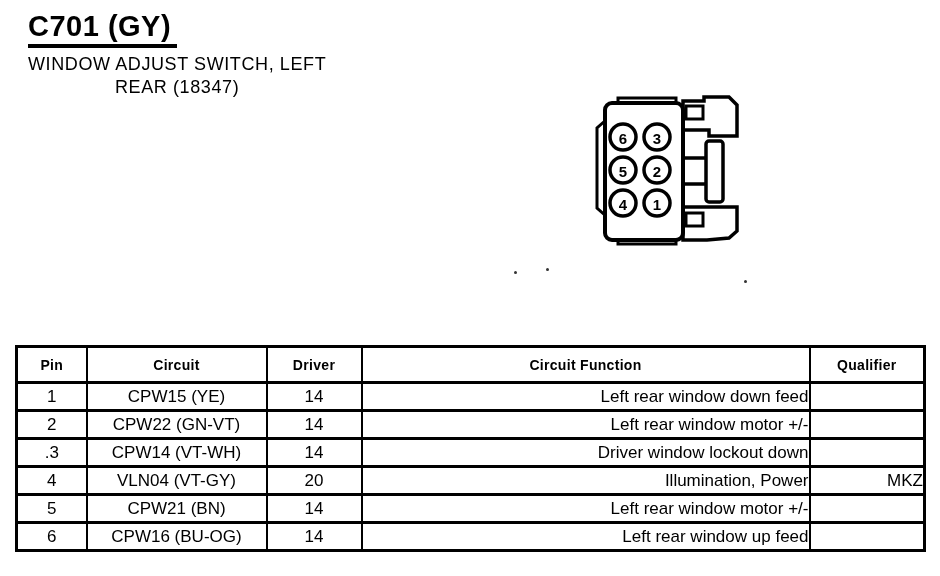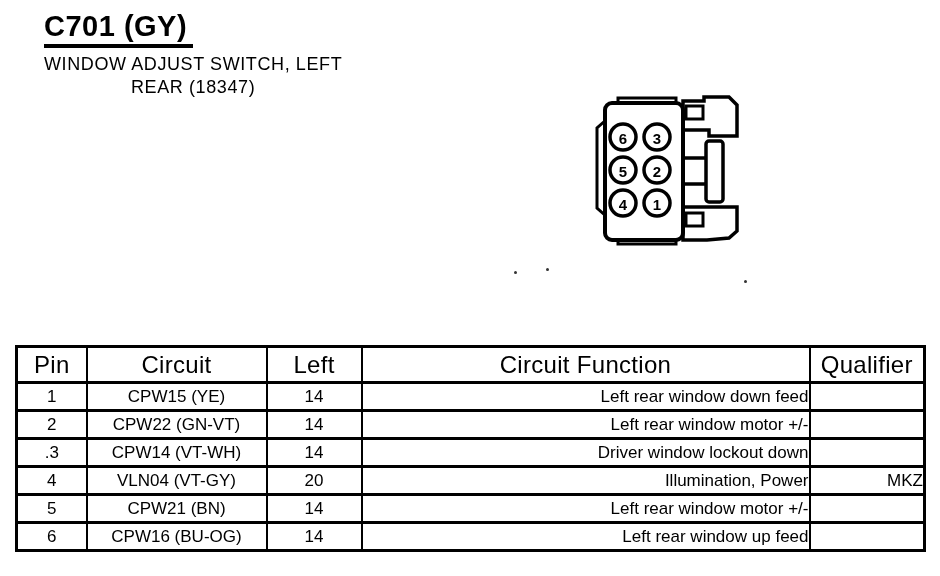--- a/index.html
+++ b/index.html
@@ -5,21 +5,21 @@
   html,body{margin:0;padding:0;}
   body{
     width:940px;height:576px;position:relative;overflow:hidden;
     background:#ffffff;color:#000;
     font-family:"Liberation Sans", sans-serif;
     -webkit-font-smoothing:antialiased;
   }
   .page{position:absolute;inset:0;}
 
   
-  .hdr{position:absolute;left:28px;top:6px;margin-left:16px;}
+  .hdr{position:absolute;left:28px;top:6px;}
   .connector-id{
     display:inline-block;margin:4px 0 0 0;
     font-size:29px;font-weight:bold;letter-spacing:.5px;line-height:32px;
     border-bottom:4px solid #000;padding:0 6px 2px 0;
   }
   .part-number{
     margin-top:9px;font-size:27px;font-weight:bold;letter-spacing:.5px;line-height:27px;
   }
   .desc{margin-top:5px;font-size:18px;line-height:23px;letter-spacing:.6px;text-align:center;}
 
@@ -37,21 +37,21 @@
     border-collapse:collapse;table-layout:fixed;
     border:3px solid #000;
   }
   table.pinout th, table.pinout td{
     border:2px solid #000;border-top-width:3px;
     padding:0;overflow:hidden;white-space:nowrap;
     font-size:17px;color:#000;
   }
   table.pinout thead tr{height:36px;}
   table.pinout tbody tr{height:28px;}
-  table.pinout th{font-size:24px;font-weight:normal;letter-spacing:.3px;border-bottom-width:3px;}
+  table.pinout th{font-size:14px;font-weight:bold;letter-spacing:.3px;border-bottom-width:3px;}
   td.c-pin, td.c-circuit, td.c-gauge{text-align:center;}
   td.c-func, td.c-qual{text-align:right;padding-left:5px;}
 </style>
 </head>
 <body>
 
 <div class="page">
 
   <div class="hdr">
     <h1 class="connector-id">C701 (GY)</h1>
@@ -115,21 +115,21 @@
       <col style="width:70px">
         <col style="width:180px">
         <col style="width:95px">
         <col style="width:448px">
         <col style="width:115px">
     </colgroup>
     <thead>
       <tr>
         <th>Pin</th>
         <th>Circuit</th>
-        <th>Left</th>
+        <th>Driver</th>
         <th>Circuit Function</th>
         <th>Qualifier</th>
       </tr>
     </thead>
     <tbody>
       <tr>
         <td class="c-pin">1</td>
         <td class="c-circuit">CPW15 (YE)</td>
         <td class="c-gauge">14</td>
         <td class="c-func">Left rear window down feed</td>

